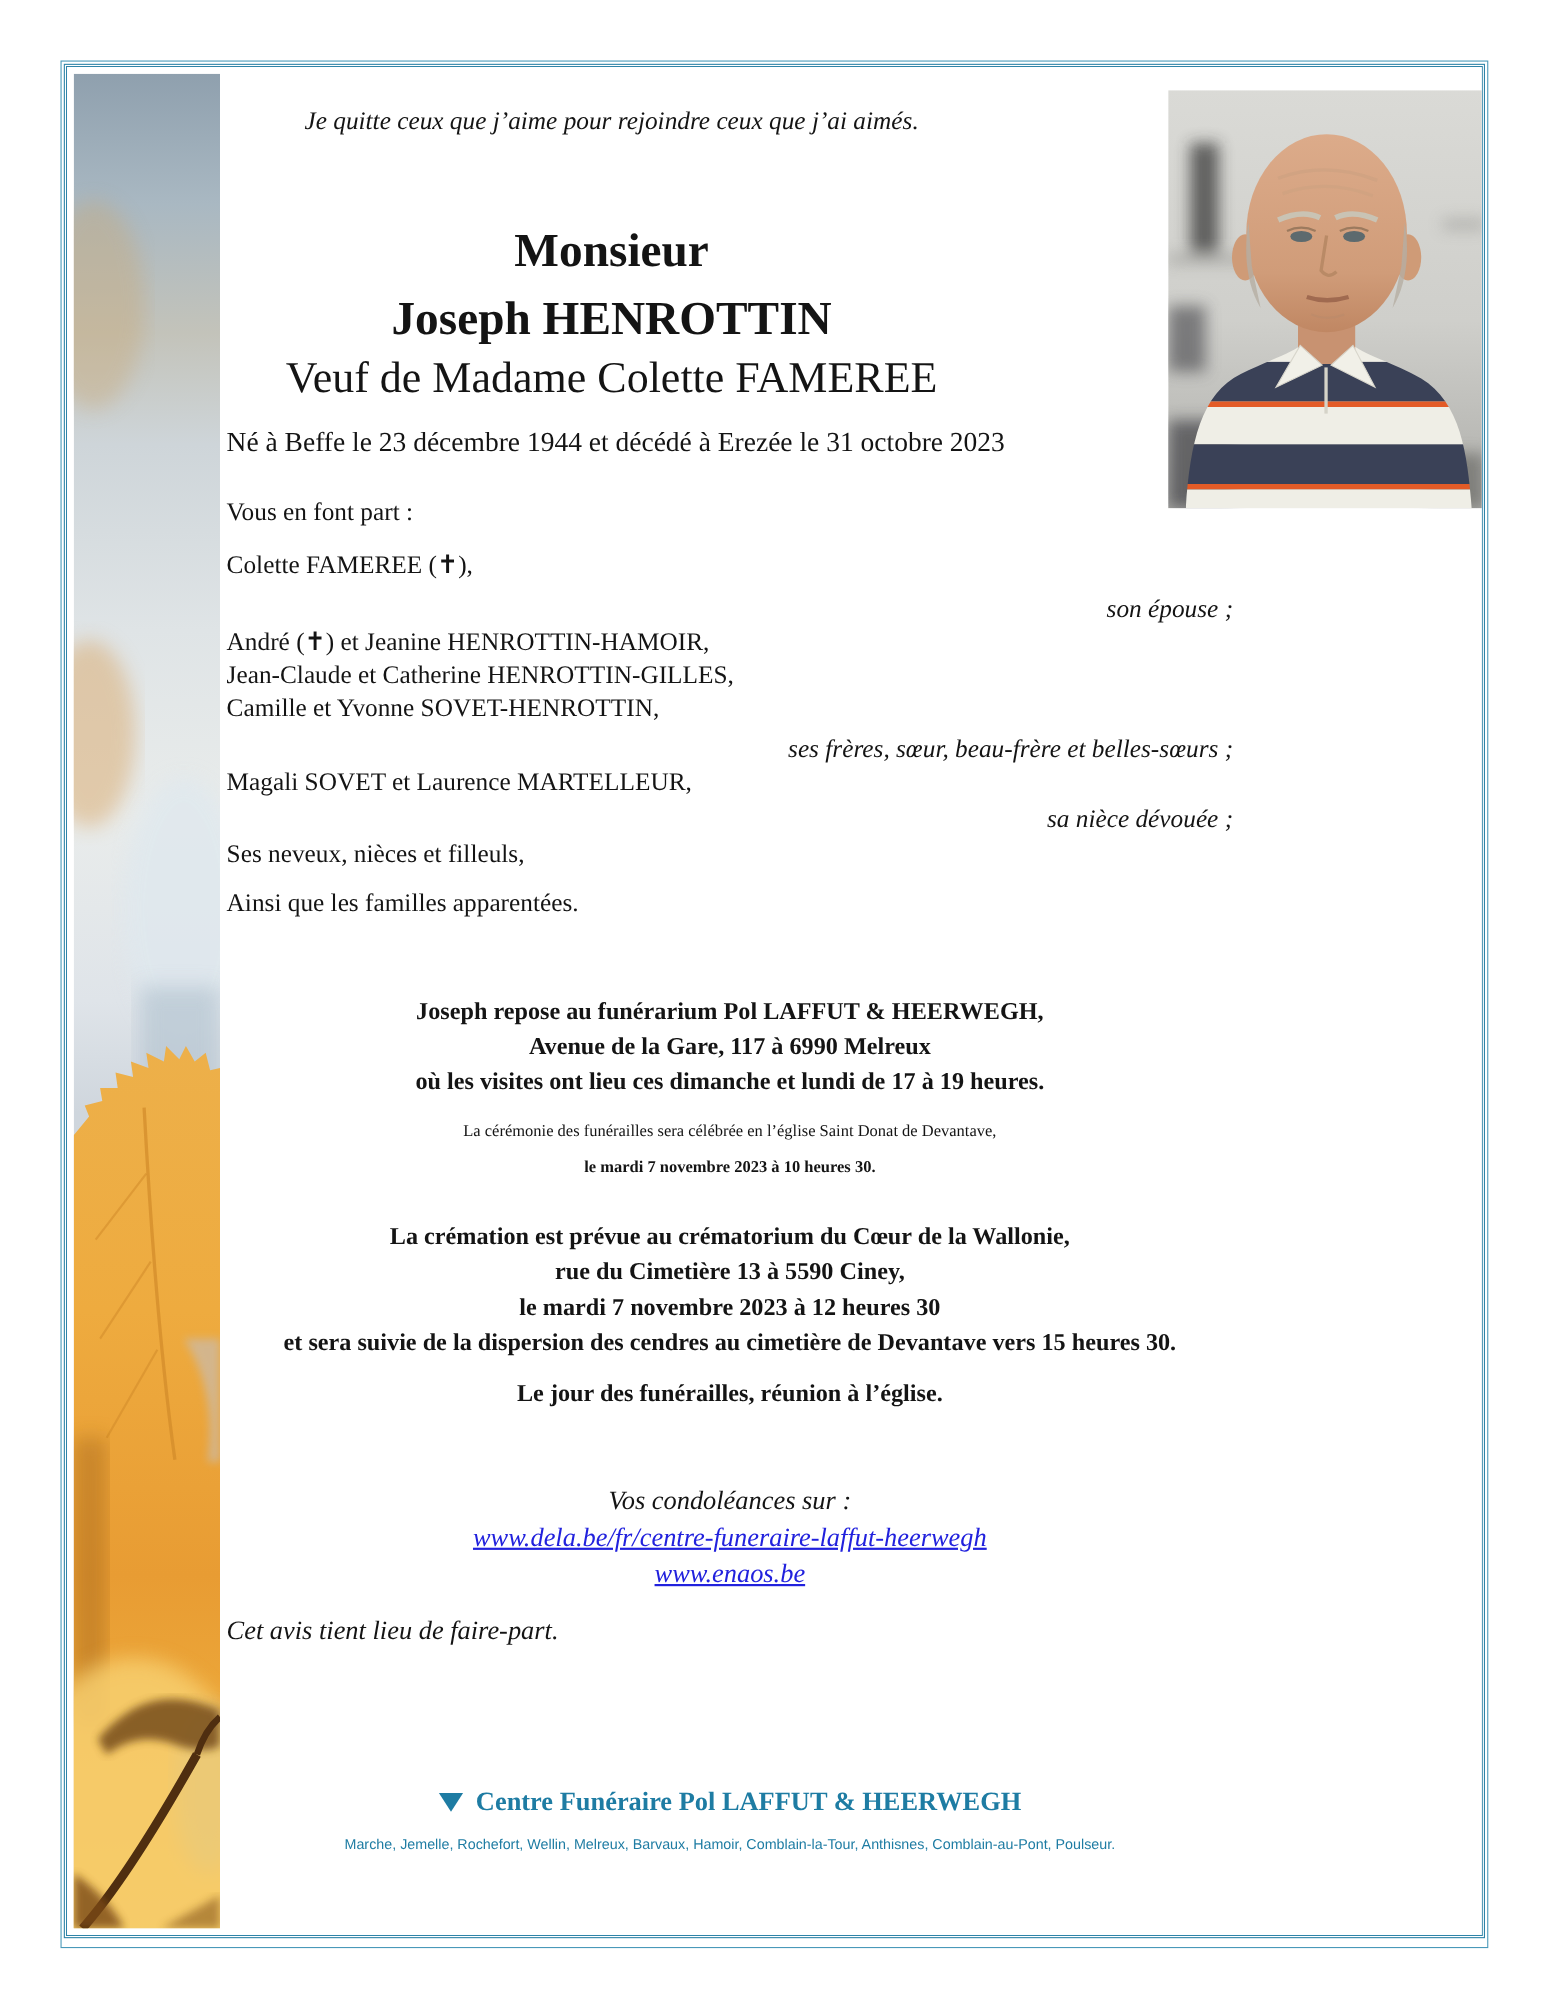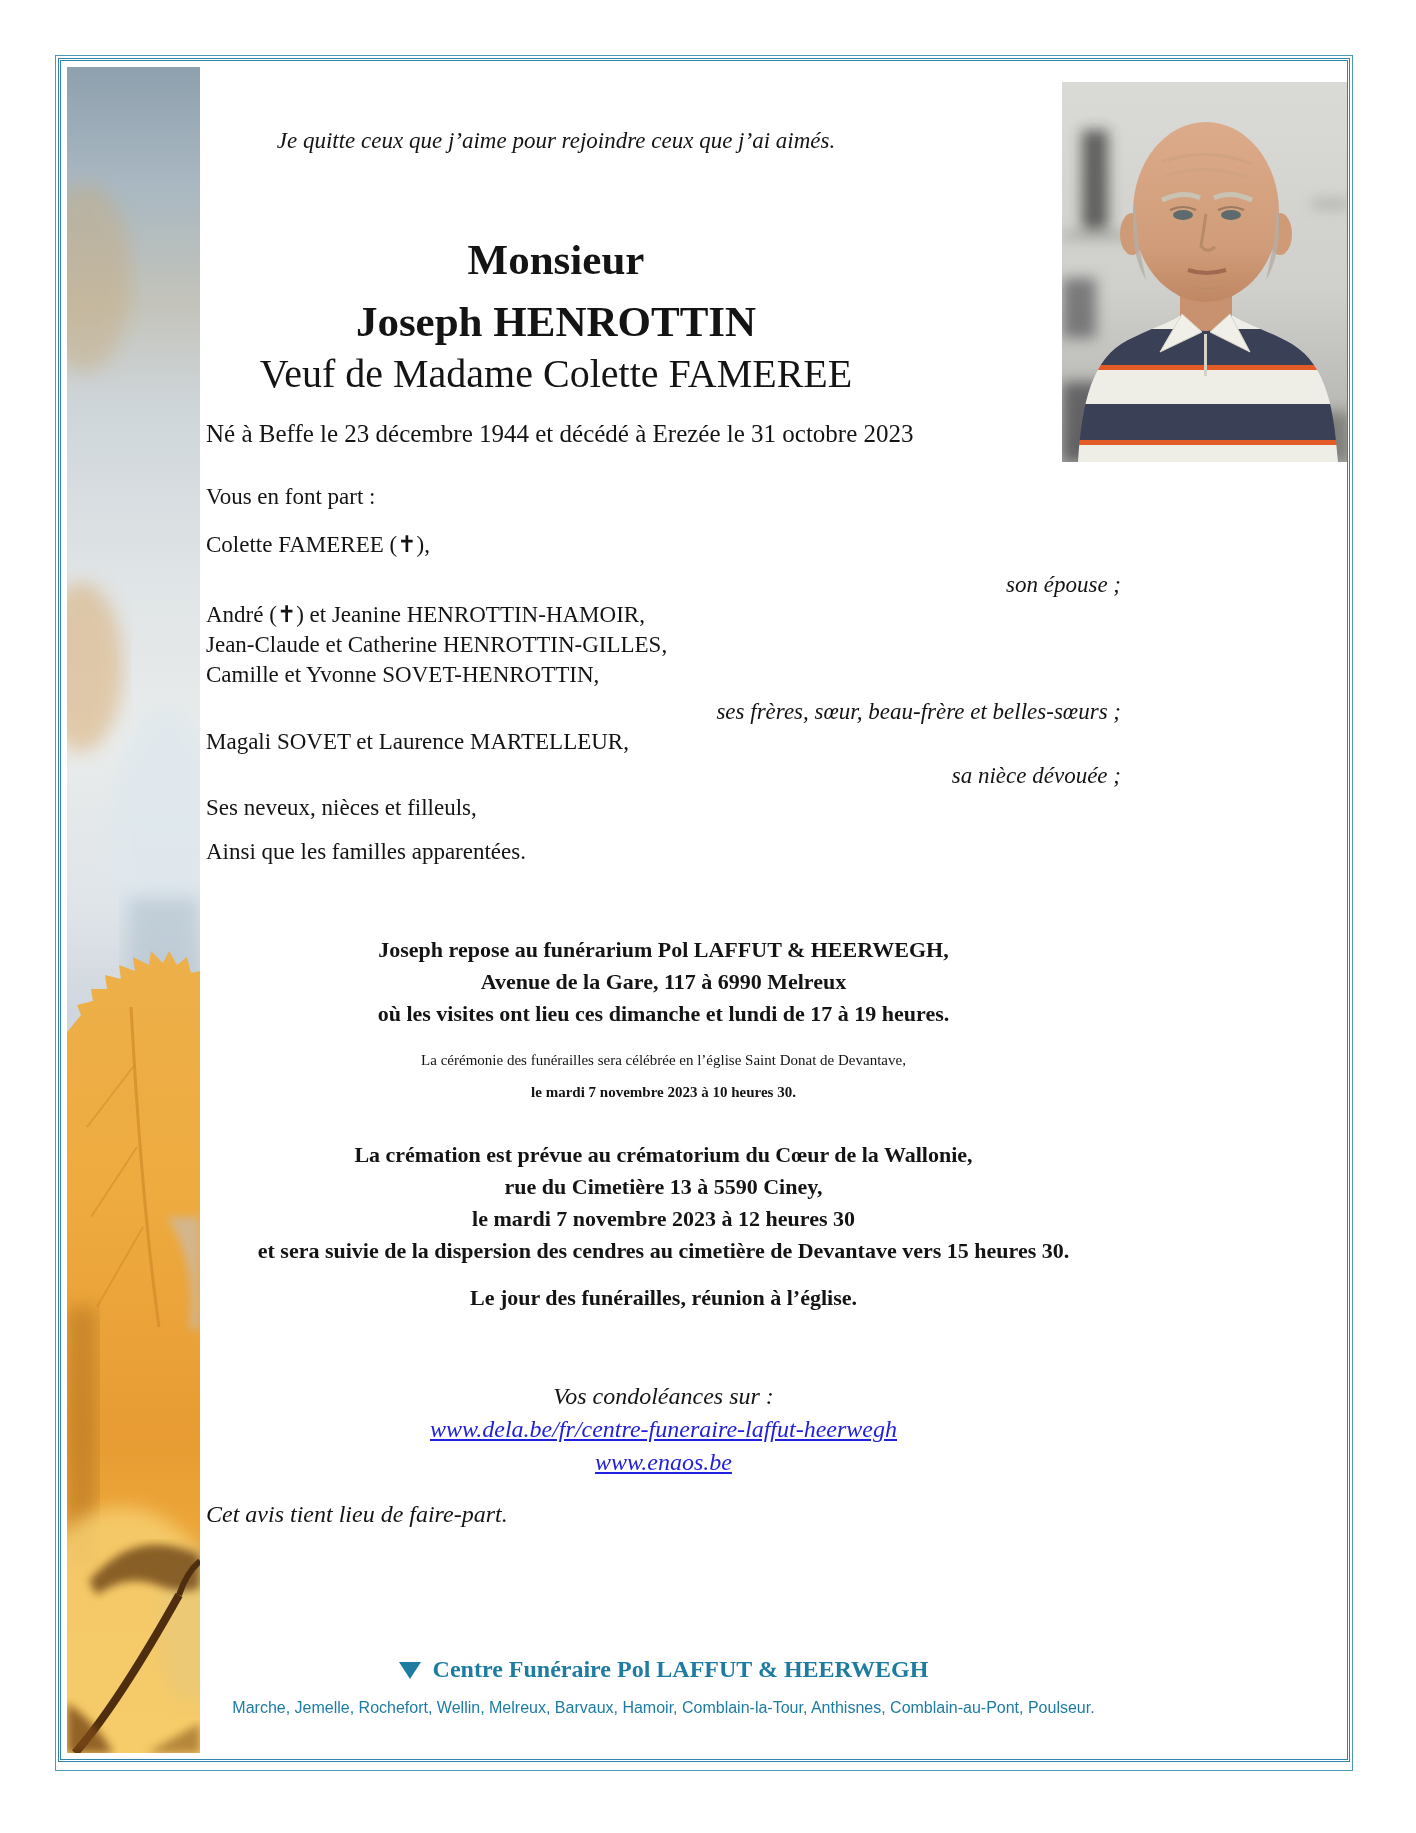--- a/index.html
+++ b/index.html
@@ -4,21 +4,21 @@
 <style>
   html,body{margin:0;padding:0;background:#ffffff;}
   body{width:1416px;height:1833px;position:relative;font-family:"Liberation Serif","DejaVu Serif",serif;color:#141414;}
   .frame1{position:absolute;left:55px;top:55px;width:1292px;height:1710px;border:1px solid #4a99b9;padding:2px;}
   .frame2{border:3px double #2f84a8;height:1698px;}
   .inner{position:relative;height:1698px;background:#ffffff;overflow:hidden;}
   .leaf-strip{position:absolute;left:6px;top:6px;width:133px;height:1686px;}
   .portrait{position:absolute;left:1001px;top:21px;width:288px;height:380px;}
   .text-col{position:absolute;left:145px;top:0;width:915px;font-size:23px;line-height:30px;}
   .hdr{text-align:center;margin-right:215px;}
-  .quote{margin-top:62px;font-style:italic;font-size:23px;line-height:36px;}
+  .quote{margin-top:31px;font-style:italic;font-size:23px;line-height:36px;}
   .main-title{margin-top:70px;font-weight:bold;font-size:43px;line-height:62px;white-space:nowrap;}
   .subtitle{font-size:40px;line-height:42px;white-space:nowrap;}
   .life-dates{margin-top:22px;font-size:25px;line-height:34px;white-space:nowrap;}
   .intro{margin-top:31px;}
   .spouse{margin-top:18px;}
   .relation{font-style:italic;text-align:right;}
   .rel-spouse{margin-top:10px;}
   .siblings{margin-top:0;}
   .rel-siblings{margin-top:7px;}
   .niece{margin-top:0;}
@@ -30,21 +30,21 @@
   .ceremony{margin-top:14px;font-size:15px;line-height:32px;}
   .ceremony .bold{font-weight:bold;}
   .cremation{margin-top:31px;font-weight:bold;font-size:22px;line-height:32px;}
   .gathering{margin-top:14px;font-weight:bold;font-size:22px;line-height:34px;}
   .condolences{margin-top:64px;font-style:italic;font-size:24px;line-height:34px;}
   .condolences .lnk{display:block;line-height:33px;}
   a.link{color:#2121dd;text-decoration:underline;font-style:italic;}
   .notice{margin-top:17px;font-style:italic;font-size:24px;line-height:36px;}
   .footer{margin-top:122px;text-align:center;font-family:"Liberation Sans","DejaVu Sans",sans-serif;color:#1e7ca3;}
   .f-head{font-weight:bold;font-size:24px;line-height:30px;font-family:Liberation Serif, serif;}
-  .f-cities{margin-top:12px;font-size:16px;line-height:24px;}
+  .f-cities{margin-top:12px;font-size:13px;line-height:24px;}
   .tri{display:inline-block;width:0;height:0;border-left:11px solid transparent;border-right:11px solid transparent;border-top:17px solid #1e7ca3;margin-right:12px;vertical-align:-2px;}
 </style>
 </head>
 <body>
 
 <div class="frame1">
  <div class="frame2">
   <div class="inner">
 
     <div class="leaf-strip">

